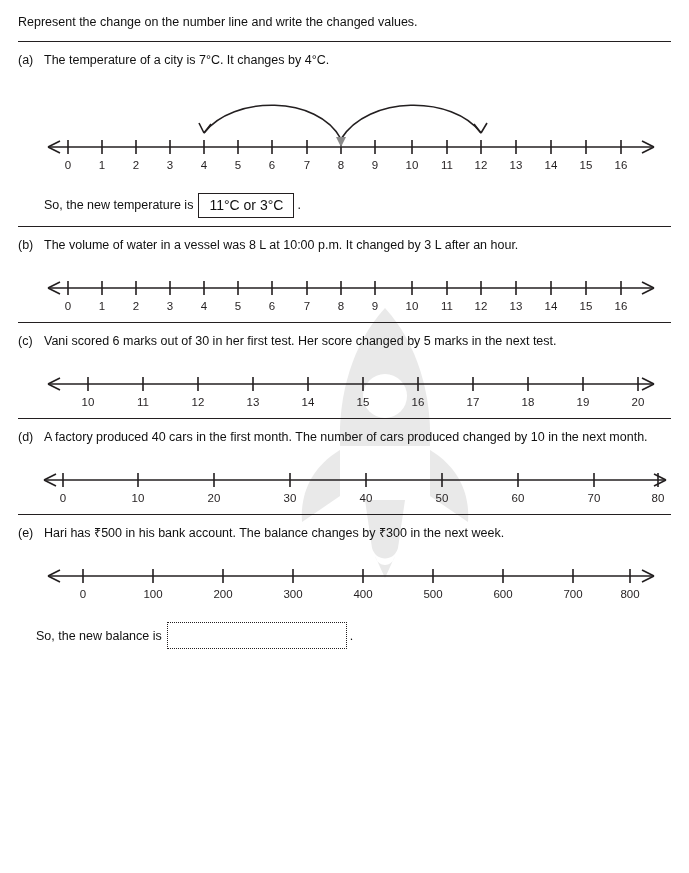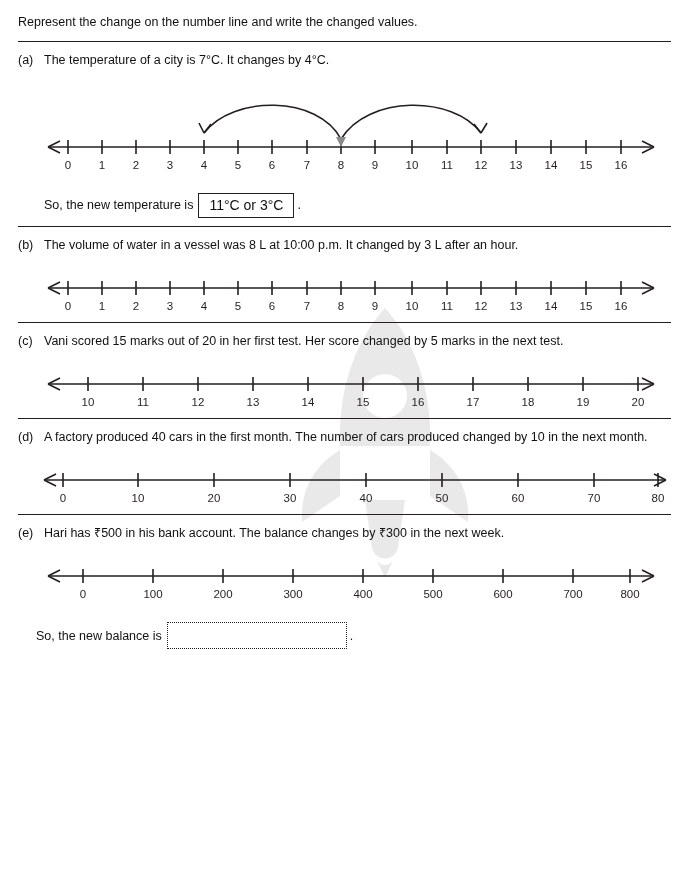--- a/index.html
+++ b/index.html
@@ -234,21 +234,21 @@
           </g>
         </svg>
       </div>
     </div>
 
     <hr class="rule">
 
     <div class="part">
       <div class="part-head">
         <div class="part-label">(c)</div>
-        <div class="part-text">Vani scored 15 marks out of 20 in her first test. Her score changed by 5 marks in the next test.</div>
+        <div class="part-text">Vani scored 6 marks out of 30 in her first test. Her score changed by 5 marks in the next test.</div>
       </div>
       <div class="numline-wrap">
         <svg width="653" height="46" viewBox="0 0 653 46">
           <line x1="30" y1="22" x2="636" y2="22" stroke="#231f20" stroke-width="1.6"></line>
           <path d="M30 22 l 12 -6 M30 22 l 12 6" fill="none" stroke="#231f20" stroke-width="1.6"></path>
           <path d="M636 22 l -12 -6 M636 22 l -12 6" fill="none" stroke="#231f20" stroke-width="1.6"></path>
           <g stroke="#231f20" stroke-width="1.6">
             <line x1="70" y1="15" x2="70" y2="29"></line>
             <line x1="125" y1="15" x2="125" y2="29"></line>
             <line x1="180" y1="15" x2="180" y2="29"></line>

